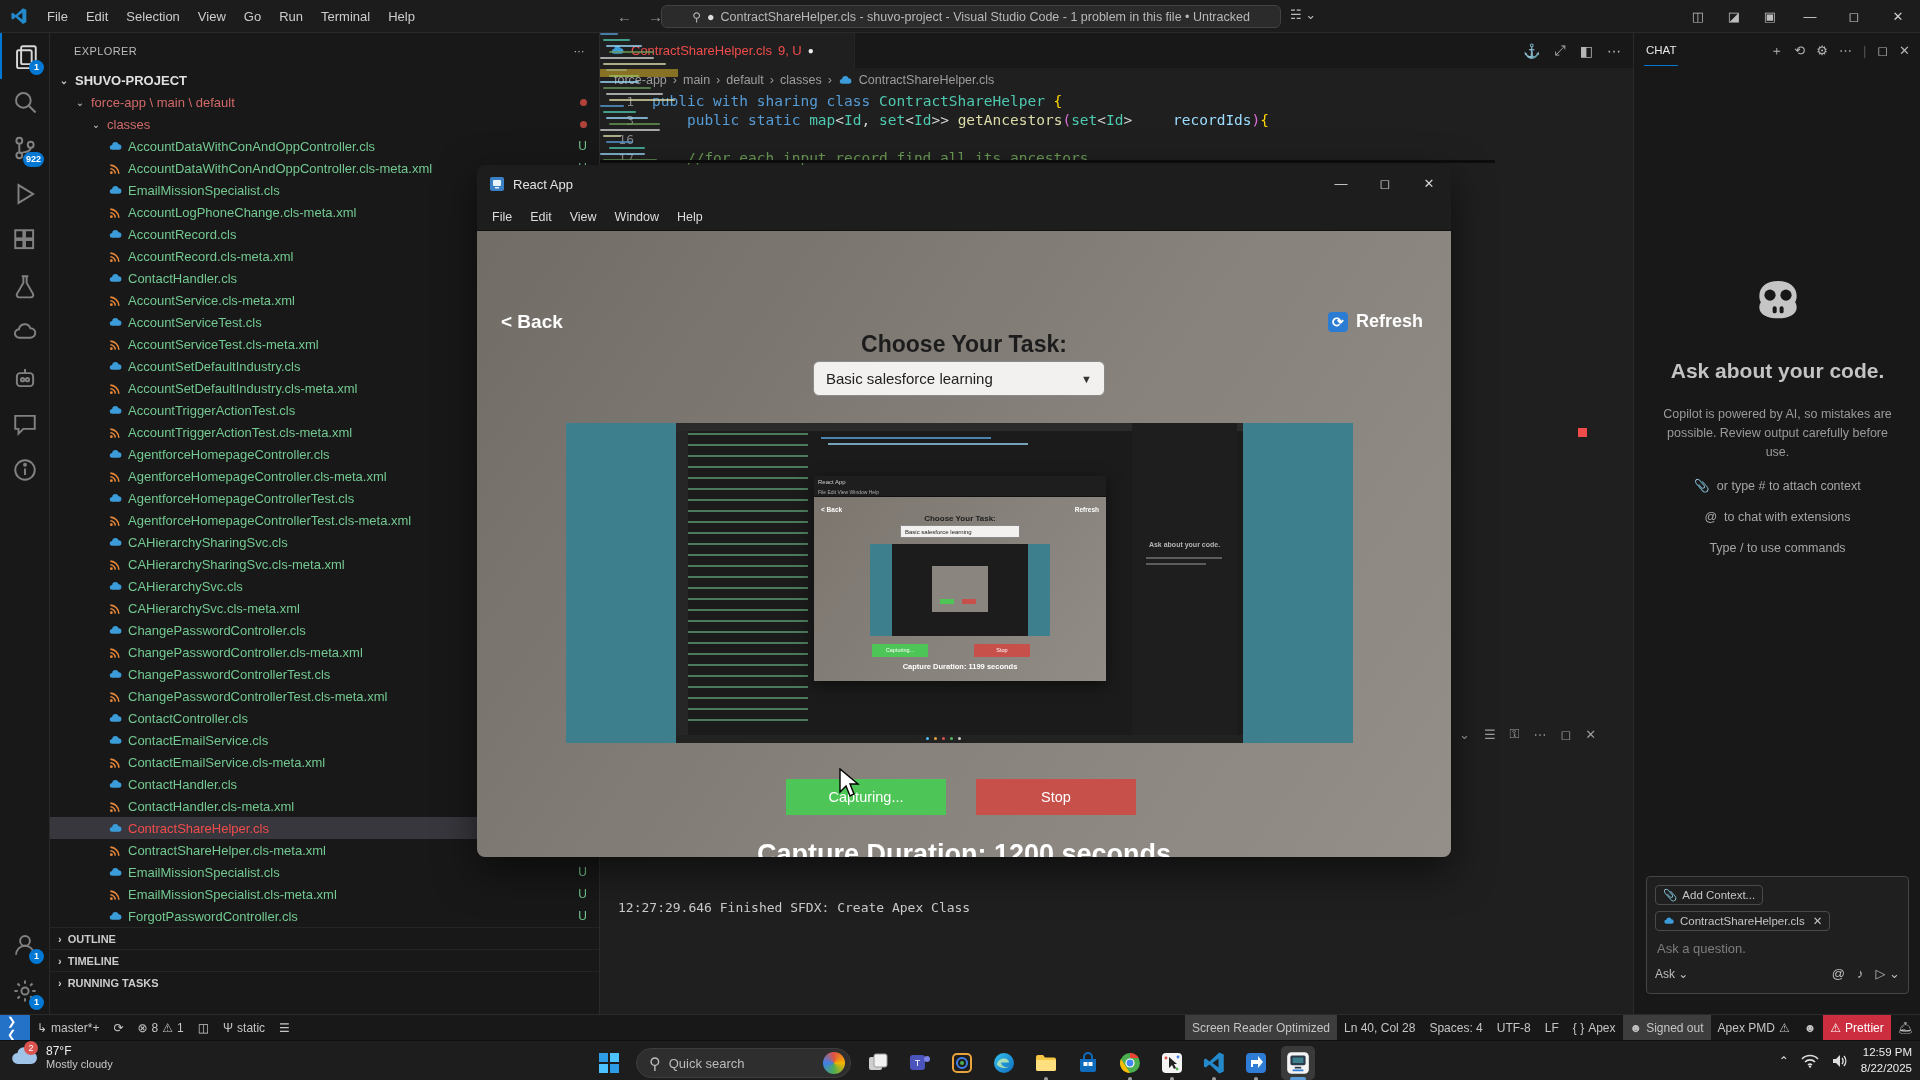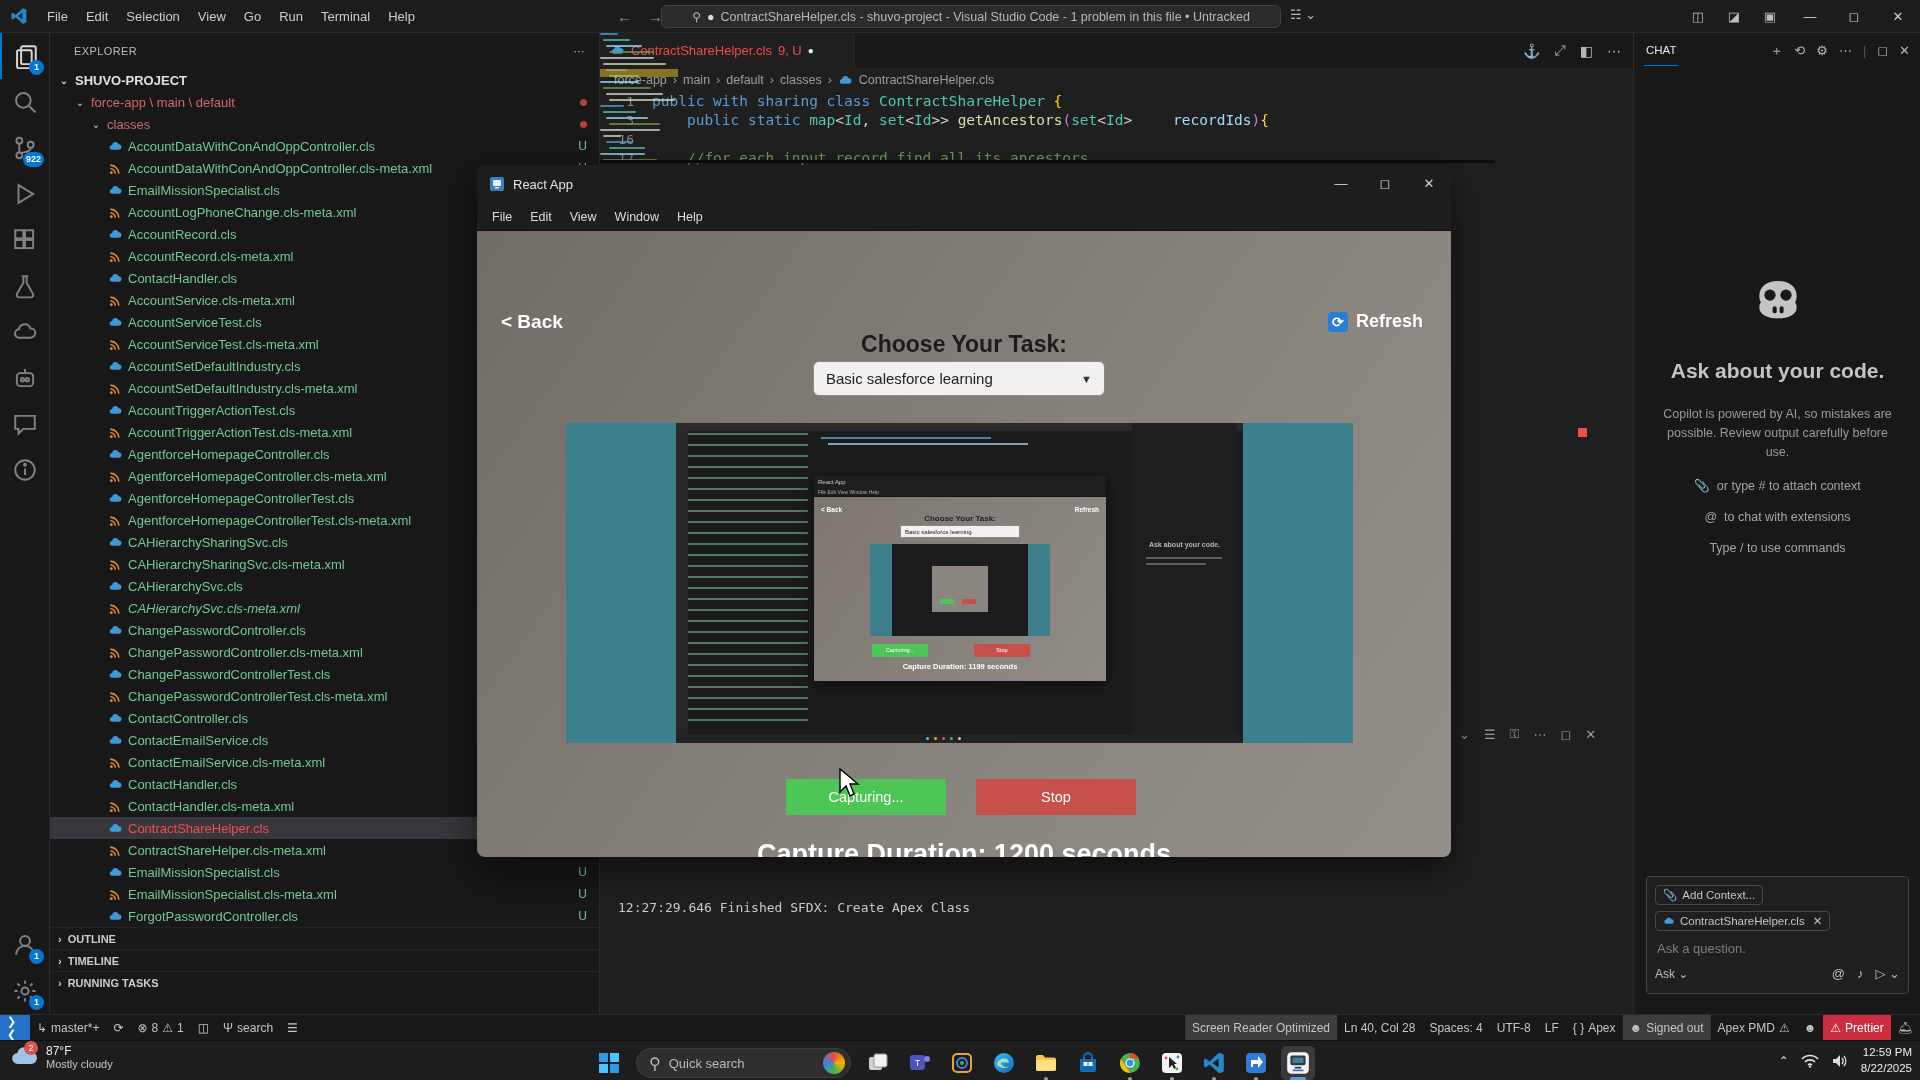--- a/index.html
+++ b/index.html
@@ -450,21 +450,21 @@
             <path fill="#3b9cd9" d="M4.5 11.5a2.6 2.6 0 0 1-.2-5.2 3.6 3.6 0 0 1 7-.6 2.5 2.5 0 0 1 .2 5.8z"></path>
           </svg>
           <span style="color: rgb(115, 201, 145); white-space: nowrap; overflow: hidden; text-overflow: ellipsis;">CAHierarchySvc.cls</span>
           <span class="u-badge">U</span>
         </div>
         <div class="tree-row" style="padding-left: 58px;">
           <svg class="file-ico" viewBox="0 0 16 16">
             <circle cx="3.6" cy="12.4" r="1.5" fill="#e8883a"></circle>
             <path d="M2.5 8.2a5.6 5.6 0 0 1 5.3 5.3M2.5 4.4a9.4 9.4 0 0 1 9.1 9.1" stroke="#e8883a" fill="none" stroke-width="1.7"></path>
           </svg>
-          <span style="color: rgb(115, 201, 145); white-space: nowrap; overflow: hidden; text-overflow: ellipsis; font-style: italic;">CAHierarchySvc.cls-meta.xml</span>
+          <span style="color: rgb(115, 201, 145); white-space: nowrap; overflow: hidden; text-overflow: ellipsis;">CAHierarchySvc.cls-meta.xml</span>
           <span class="u-badge">U</span>
         </div>
         <div class="tree-row" style="padding-left: 58px; text-align: center;">
           <svg class="file-ico" viewBox="0 0 16 16">
             <path fill="#3b9cd9" d="M4.5 11.5a2.6 2.6 0 0 1-.2-5.2 3.6 3.6 0 0 1 7-.6 2.5 2.5 0 0 1 .2 5.8z"></path>
           </svg>
           <span style="color: rgb(115, 201, 145); white-space: nowrap; overflow: hidden; text-overflow: ellipsis;">ChangePasswordController.cls</span>
           <span class="u-badge">U</span>
         </div>
         <div class="tree-row" style="padding-left: 58px;">
@@ -747,21 +747,21 @@
           <span>⊗</span>
           <span>8</span>
           <span>⚠</span>
           <span>1</span>
         </div>
         <div class="sb-item">
           <span>◫</span>
         </div>
         <div class="sb-item">
           <span>Ψ</span>
-          <span>search</span>
+          <span>static</span>
         </div>
         <div class="sb-item">
           <span>☰</span>
         </div>
       </div>
     <div id="sb-right">
         <div class="sb-item sb-box">
           <span>Screen Reader Optimized</span>
         </div>
         <div class="sb-item">

